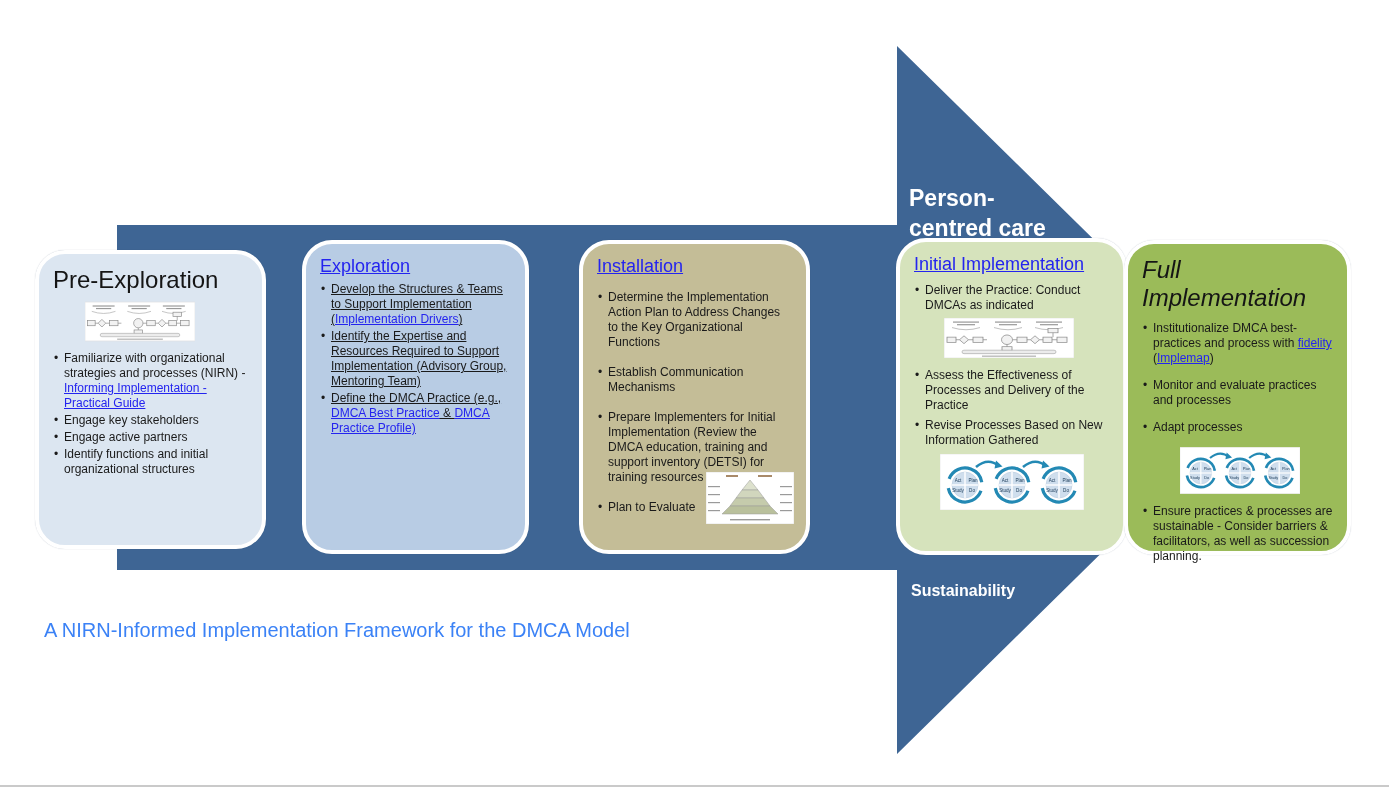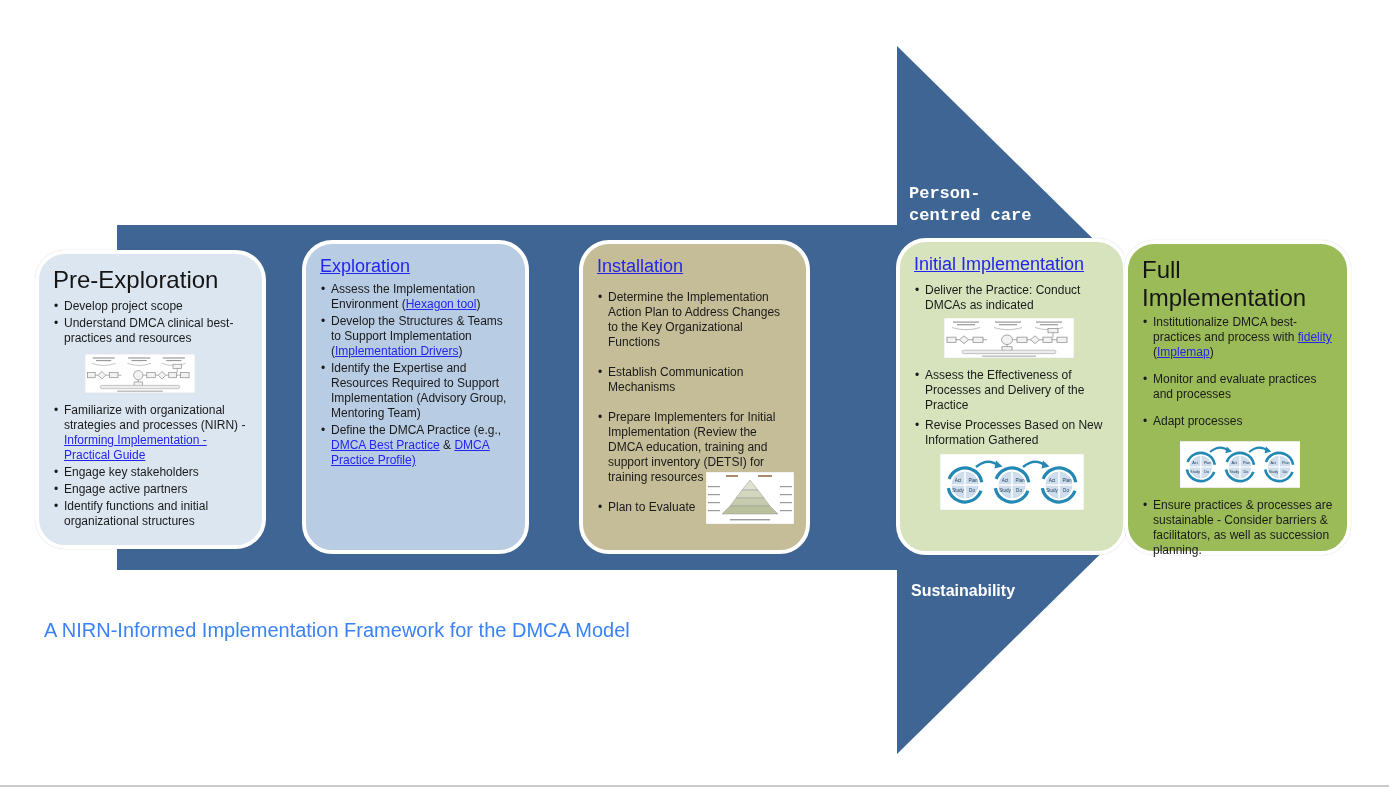--- a/index.html
+++ b/index.html
@@ -4,38 +4,38 @@
 <style>
   html,body{margin:0;padding:0;background:#fff;}
   body{font-family:"Liberation Sans", sans-serif;}
   .stage{position:relative;width:1389px;height:789px;background:#fff;overflow:hidden;}
 
   
   .arrow-svg{position:absolute;left:0;top:0;z-index:0;}
   .arrow-svg polygon{fill:var(--arrow-blue,#3E6594);}
 
   .arrow-label{position:absolute;z-index:1;color:#fff;font-weight:bold;line-height:1.32;}
-  .arrow-label.top{left:909px;top:183px;font-size:17px;font-family:Liberation Mono, monospace;}
+  .arrow-label.top{left:909px;top:183px;font-size:23px;}
   .arrow-label.bottom{left:911px;top:580px;font-size:16px;}
 
   
   .panel{position:absolute;z-index:2;box-sizing:border-box;border:4px solid #fff;
          border-radius:30px;padding:8px 13px 8px 14px;color:#1a1a1a;
          box-shadow:0 0 1px rgba(60,80,110,.35);}
   .panel-pre    {left:35px;  top:250px; width:231px; height:299px; background:var(--panel-pre,#DCE6F1);}
-  .panel-explore{left:302px; top:240px; width:227px; height:314px; background:var(--panel-explore,#B8CCE4);}
+  .panel-explore{left:302px; top:240px; width:227px; height:314px; background:var(--panel-explore,#B8CCE4);text-decoration:underline;}
   .panel-install{left:579px; top:240px; width:231px; height:314px; background:var(--panel-install,#C4BD97);}
   .panel-initial{left:851px; top:238px; width:231px; height:317px; background:var(--panel-initial,#D6E3BC);margin-left:45px;}
   .panel-full   {left:1124px;top:240px; width:227px; height:315px; background:var(--panel-full,#9BBB59);}
 
   .panel-title{margin:4px 0 5px 0;font-weight:400;font-size:24px;color:#151515;}
   .panel-title.linked{font-size:18px;}
   .panel-install .panel-title{margin-bottom:13px;}
   .panel-initial .panel-title{margin-bottom:8px;}
-  .panel-full .panel-title{margin-bottom:3px;}
+  .panel-full .panel-title{margin-bottom:9px;font-style:italic;}
 
   .lnk{color:var(--link-blue,#2424EF);text-decoration:underline;cursor:pointer;}
 
   ul.bullets{margin:0;padding:0;list-style:none;font-size:12px;line-height:1.25;}
   ul.bullets li{position:relative;padding-left:11px;margin:0 0 2px 0;}
   ul.bullets li::before{content:"\2022";position:absolute;left:1px;top:0;}
   .panel-install ul.bullets li{margin-bottom:15px;}
   .panel-initial ul.bullets li{margin-bottom:5px;}
   .panel-full ul.bullets li{margin-bottom:12px;}
 
@@ -61,24 +61,20 @@
   </svg>
 
   <div class="arrow-label top">
     <span>Person-</span><br>
     <span>centred care</span>
   </div>
   <div class="arrow-label bottom">Sustainability</div>
 
   <section class="panel panel-pre">
     <h2 class="panel-title">Pre-Exploration</h2>
-    <ul class="bullets">
-        <li><span>Develop project scope</span></li>
-        <li><span>Understand DMCA clinical best-practices and resources</span></li>
-      </ul>
     <div class="thumb thumb-flow-pre">
       <svg width="110" height="45" viewBox="0 0 130 46">
         <rect x="0" y="0" width="130" height="46" fill="#ffffff" stroke="#e2e2e2" stroke-width="0.8"></rect>
         <g fill="#9a9a9a">
           <rect x="9" y="4" width="26" height="1.4"></rect>
             <rect x="13" y="7" width="18" height="1.4"></rect>
           <rect x="51" y="4" width="26" height="1.4"></rect>
             <rect x="55" y="7" width="18" height="1.4"></rect>
           <rect x="92" y="4" width="26" height="1.4"></rect>
             <rect x="96" y="7" width="18" height="1.4"></rect>
@@ -119,21 +115,20 @@
         <li><span>Familiarize with organizational strategies and processes (NIRN) - </span><a href="#" class="lnk">Informing Implementation - Practical Guide</a></li>
         <li><span>Engage key stakeholders</span></li>
         <li><span>Engage active partners</span></li>
         <li><span>Identify functions and initial organizational structures</span></li>
       </ul>
   </section>
 
   <section class="panel panel-explore">
     <h2 class="panel-title linked"><a href="#" class="lnk">Exploration</a></h2>
     <ul class="bullets">
-        <li><span>Assess the Implementation Environment (</span><a href="#" class="lnk">Hexagon tool</a><span>)</span></li>
         <li><span>Develop the Structures &amp; Teams to Support Implementation (</span><a href="#" class="lnk">Implementation Drivers</a><span>)</span></li>
         <li><span>Identify the Expertise and Resources Required to Support Implementation (Advisory Group, Mentoring Team)</span></li>
         <li><span>Define the DMCA Practice (e.g., </span><a href="#" class="lnk">DMCA Best Practice</a><span> &amp; </span><a href="#" class="lnk">DMCA Practice Profile)</a></li>
       </ul>
   </section>
 
   <section class="panel panel-install">
     <h2 class="panel-title linked"><a href="#" class="lnk">Installation</a></h2>
     <ul class="bullets">
         <li><span>Determine the Implementation Action Plan to Address Changes to the Key Organizational Functions</span></li>

